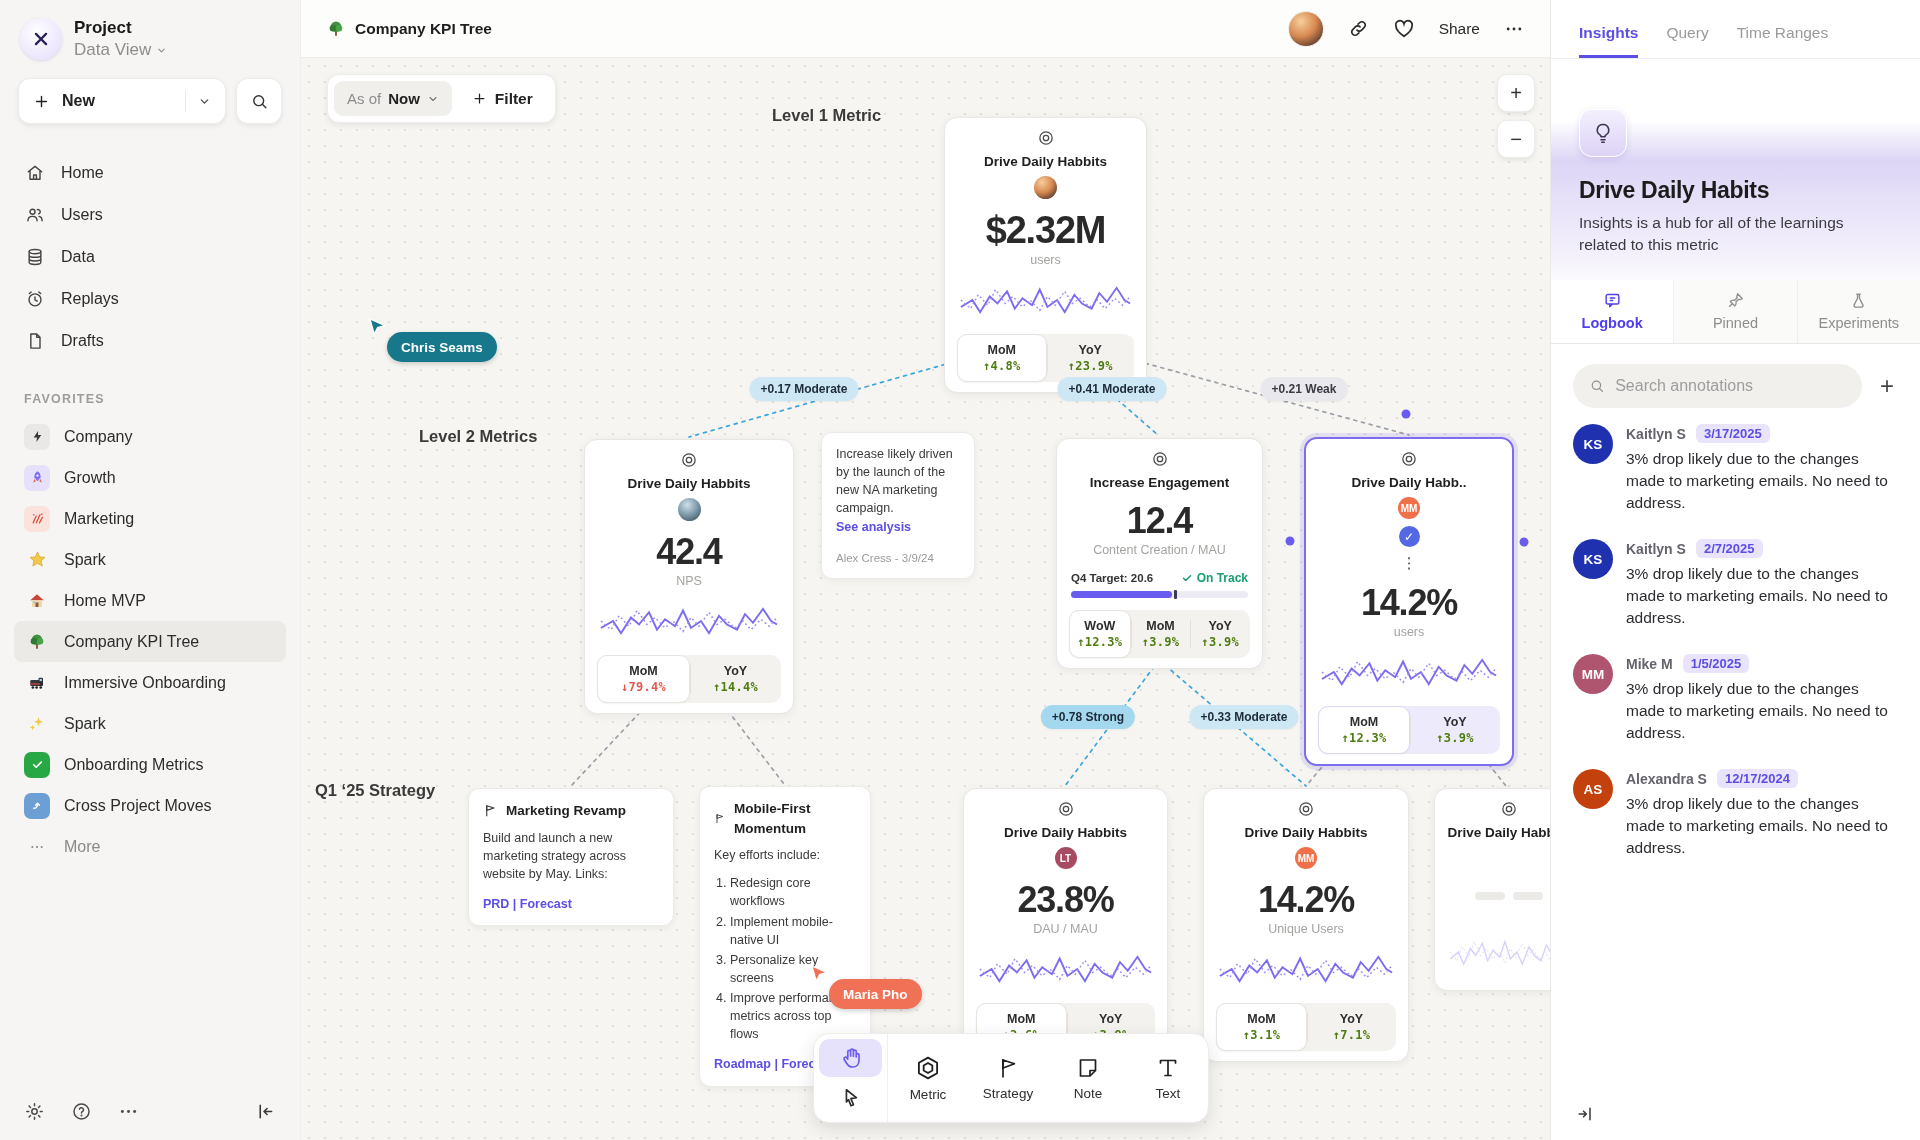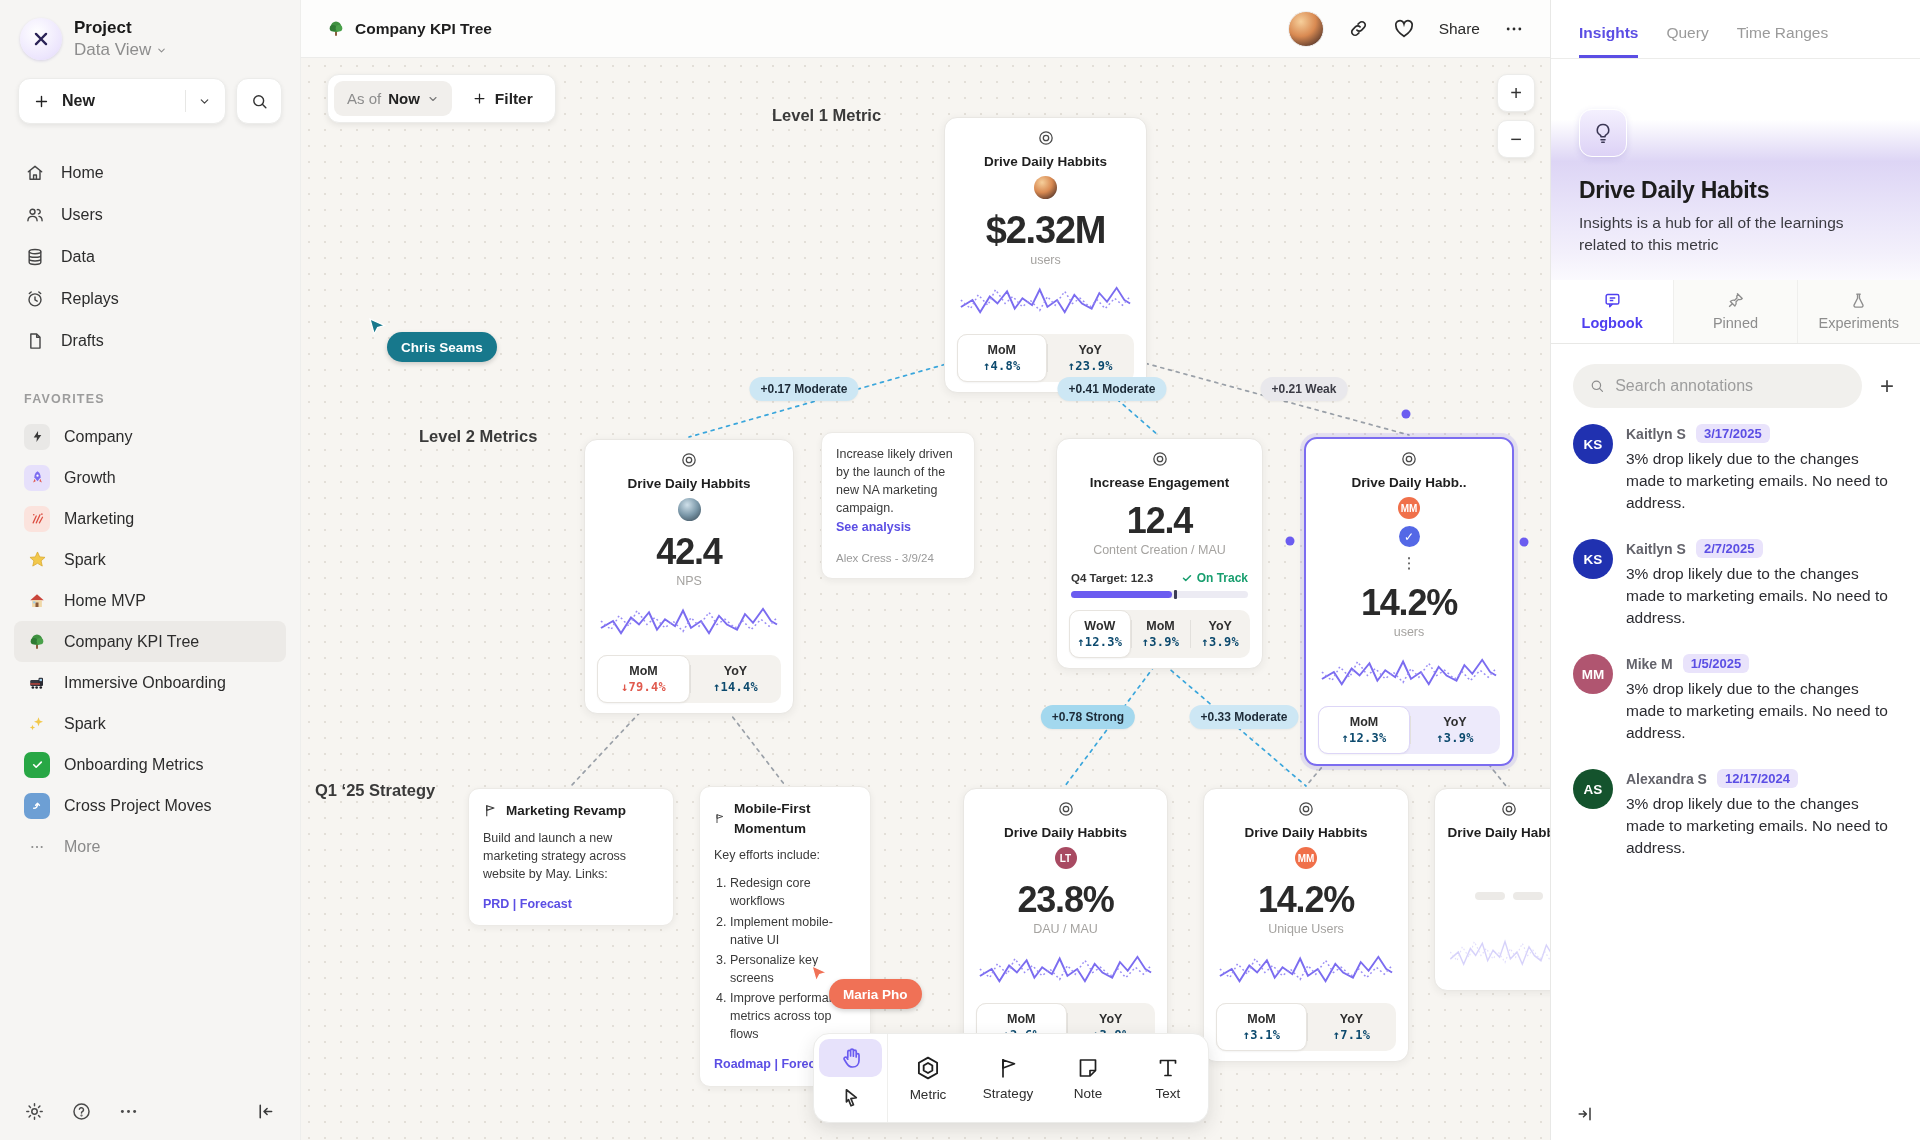--- a/index.html
+++ b/index.html
@@ -69,21 +69,21 @@
   .kebab { color:#444; font-size:15px; letter-spacing:0; flex:none; padding:0 2px; }
   .big-val { text-align:center; font-size:36px; font-weight:800; letter-spacing:-1.2px; color:#2a2a2a; margin-top:10px; }
   .l1 .big-val { font-size:38px; }
   .unit { text-align:center; font-size:12.5px; color:#a5a3a0; margin-top:1px; }
   .spark { height:52px; margin:7px 2px 8px 2px; }
   .spark svg { width:100%; height:100%; }
   .stats { background:#f4f2ee; border-radius:10px; display:flex; height:48px; }
   .stat { flex:1; display:flex; flex-direction:column; align-items:center; justify-content:center; gap:2px; position:relative; }
   .stat .sl { font-size:12.5px; font-weight:700; color:#2e2e2e; }
   .stat .sv { font-family:"DejaVu Sans Mono", monospace; font-size:12px; font-weight:600; letter-spacing:.3px; }
-  .up { color:#0c4a6e; } .down { color:#e05a4e; }
+  .up { color:#4d7c0f; } .down { color:#e05a4e; }
   .stat.on { background:#fff; border:1px solid #e7e4df; border-radius:10px; box-shadow:0 1px 2px rgba(0,0,0,.05); }
   .stat + .stat:not(.on)::before { content:""; position:absolute; left:0; top:20%; height:60%; width:1px; background:#e2e0dc; }
   .card.sel { border:2px solid #7b6cf0; box-shadow:0 0 0 4px rgba(123,108,240,.14), 0 2px 8px rgba(40,40,40,.07); }
   .card.sel .stats { background:#edeafb; }
   .card.sel .stat.on { border-color:#ddd6f7; }
 
   .tgt-row { display:flex; align-items:center; justify-content:space-between; margin:14px 2px 6px 2px; }
   .tgt-lbl { font-size:11.5px; font-weight:700; color:#333; }
   .tgt-ok { font-size:12px; font-weight:700; color:#179e6e; display:flex; gap:4px; align-items:center; }
   .prog { position:relative; height:7px; border-radius:4px; background:#ecebf3; margin:0 2px 12px 2px; }
@@ -531,21 +531,21 @@
     <div class="card-head">
       <svg class="ic" width="18" height="18" viewBox="0 0 24 24" fill="none" stroke="#4a4a4a" stroke-width="1.7">
           <circle cx="12" cy="12" r="8.2"></circle>
           <circle cx="12" cy="12" r="3.6"></circle>
         </svg>
       <span class="card-title">Increase Engagement</span>
     </div>
     <div class="big-val">12.4</div>
     <div class="unit">Content Creation / MAU</div>
     <div class="tgt-row">
-      <span class="tgt-lbl">Q4 Target: 12.3</span>
+      <span class="tgt-lbl">Q4 Target: 20.6</span>
       <span class="tgt-ok">
         <svg class="ic" width="12" height="12" viewBox="0 0 24 24" fill="none" stroke="#179e6e" stroke-width="3" stroke-linecap="round" stroke-linejoin="round">
             <path d="M5 12.5 l4.5 4.5 L19 7.5"></path>
           </svg>
         <span>On Track</span>
       </span>
     </div>
     <div class="prog">
         <div class="fill"></div>
         <div class="tick"></div>
@@ -824,21 +824,21 @@
       <div class="ann-ava" style="background:#b05570">MM</div>
       <div>
         <div class="ann-head">
           <span class="ann-name">Mike M</span>
           <span class="ann-date">1/5/2025</span>
         </div>
         <div class="ann-body">3% drop likely due to the changes made to marketing emails. No need to address.</div>
       </div>
     </div>
     <div class="ann">
-      <div class="ann-ava" style="background:#14532d">AS</div>
+      <div class="ann-ava" style="background:#c2410c">AS</div>
       <div>
         <div class="ann-head">
           <span class="ann-name">Alexandra S</span>
           <span class="ann-date">12/17/2024</span>
         </div>
         <div class="ann-body">3% drop likely due to the changes made to marketing emails. No need to address.</div>
       </div>
     </div>
   </div>
 

